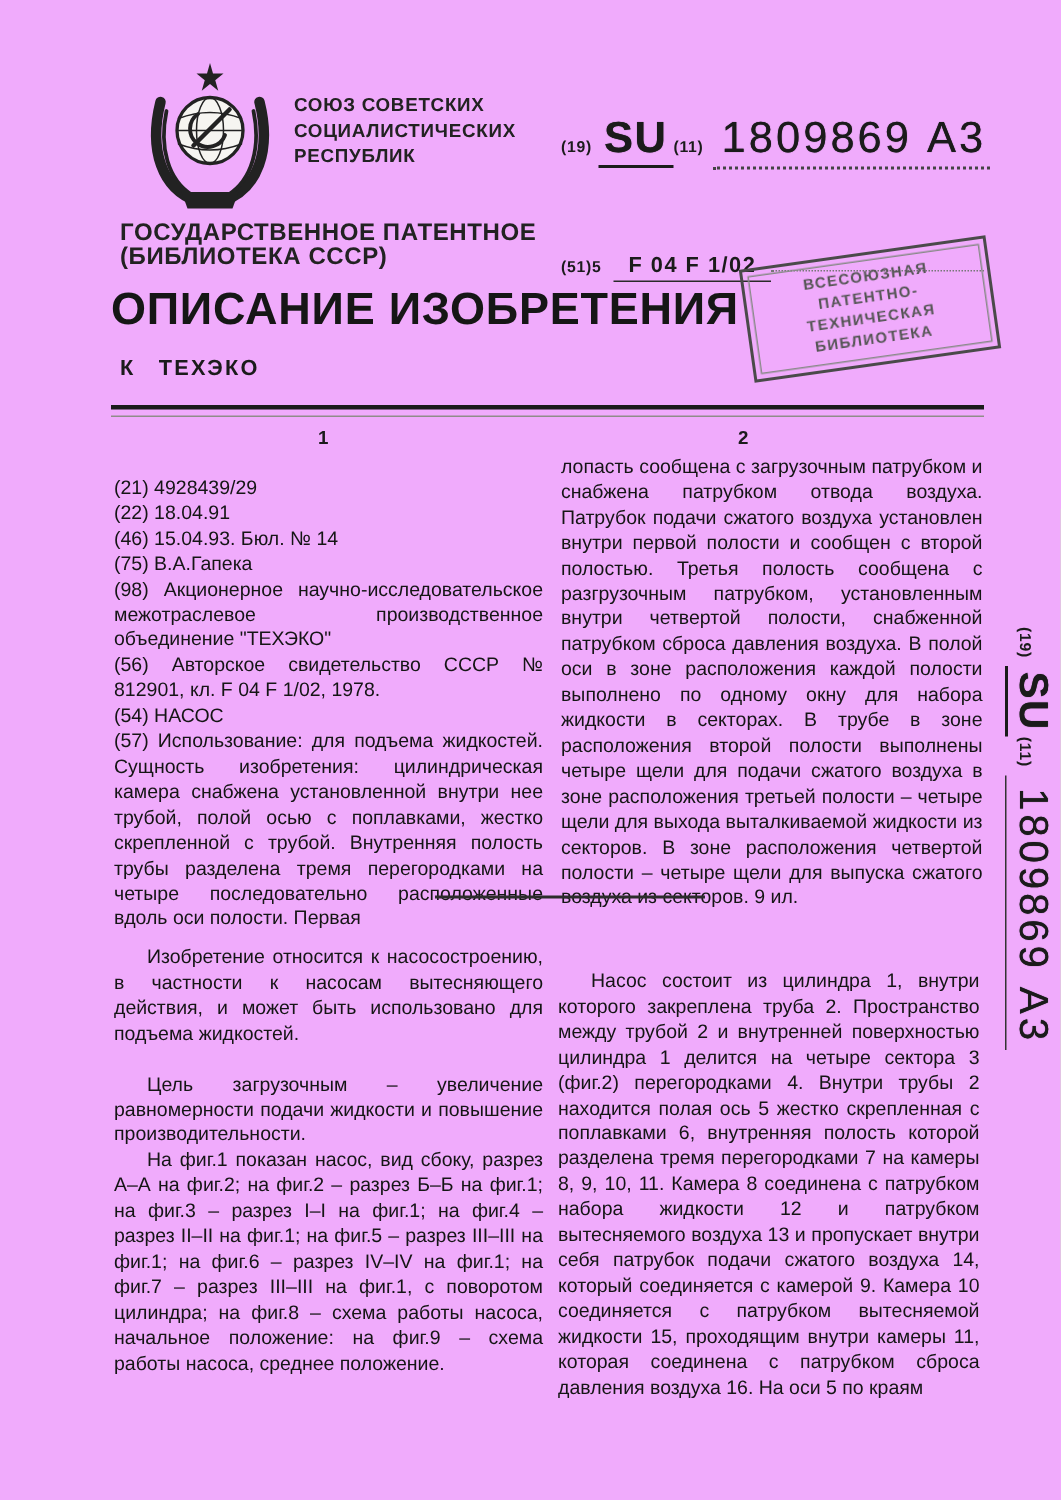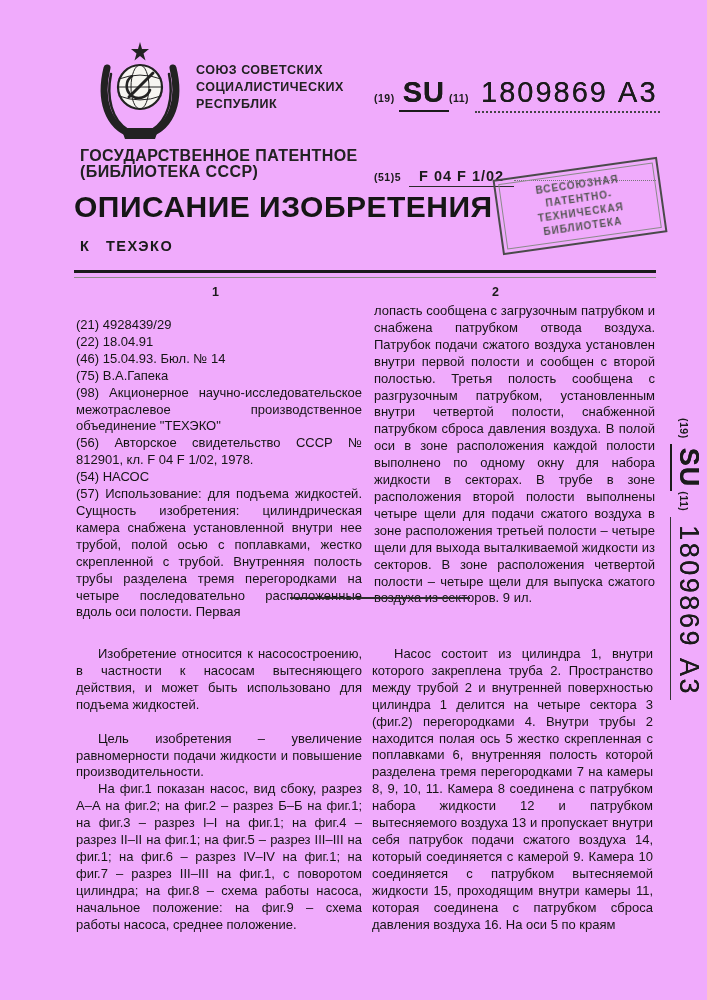--- a/index.html
+++ b/index.html
@@ -46,21 +46,21 @@
 
   .textcol{font-size:13px;line-height:16.9px;text-align:justify;color:#151515;}
   .abs-left{left:76px;top:305px;width:286px;margin-top:12px;}
   .abs-right{left:374px;top:303px;width:281px;}
   .bib-item{margin:0;}
   .para{text-indent:22px;margin:0;}
   .gap-after{margin-bottom:17px;}
 
   .mid-rule{left:290px;top:597px;width:180px;height:0;border-top:2px solid #2c2c2c;}
 
-  .desc-left{left:76px;top:646px;width:286px;}
+  .desc-left{left:76px;top:630px;width:286px;}
   .desc-right{left:372px;top:646px;width:281px;}
 
   
   .sidebar{
     left:704px;top:418px;width:392px;height:70px;
     transform:rotate(90deg);transform-origin:top left;
     display:flex;align-items:baseline;white-space:nowrap;
   }
   .sb-su{font-size:27px;font-weight:bold;letter-spacing:1px;border-bottom:2.5px solid #1b1b1b;padding:0 4px 1px 4px;margin-left:5px;}
   .sb-num{font-size:27px;letter-spacing:2.5px;border-bottom:1.5px solid #333;padding:0 4px 2px 8px;margin-left:6px;}
@@ -144,21 +144,21 @@
   </div>
 
   <div class="abs textcol abs-right">
     <p class="bib-item">лопасть сообщена с загрузочным патрубком и снабжена патрубком отвода воздуха. Патрубок подачи сжатого воздуха установлен внутри первой полости и сообщен с второй полостью. Третья полость сообщена с разгрузочным патрубком, установленным внутри четвертой полости, снабженной патрубком сброса давления воздуха. В полой оси в зоне расположения каждой полости выполнено по одному окну для набора жидкости в секторах. В трубе в зоне расположения второй полости выполнены четыре щели для подачи сжатого воздуха в зоне расположения третьей полости – четыре щели для выхода выталкиваемой жидкости из секторов. В зоне расположения четвертой полости – четыре щели для выпуска сжатого воздуха из секторов. 9 ил.</p>
   </div>
 
   <div class="abs mid-rule"></div>
 
   <div class="abs textcol desc-left">
     <p class="para gap-after">Изобретение относится к насосостроению, в частности к насосам вытесняющего действия, и может быть использовано для подъема жидкостей.</p>
-    <p class="para">Цель изобретения – увеличение равномерности подачи жидкости и повышение производительности.</p>
+    <p class="para">Цель загрузочным – увеличение равномерности подачи жидкости и повышение производительности.</p>
     <p class="para">На фиг.1 показан насос, вид сбоку, разрез А–А на фиг.2; на фиг.2 – разрез Б–Б на фиг.1; на фиг.3 – разрез I–I на фиг.1; на фиг.4 – разрез II–II на фиг.1; на фиг.5 – разрез III–III на фиг.1; на фиг.6 – разрез IV–IV на фиг.1; на фиг.7 – разрез III–III на фиг.1, с поворотом цилиндра; на фиг.8 – схема работы насоса, начальное положение: на фиг.9 – схема работы насоса, среднее положение.</p>
   </div>
 
   <div class="abs textcol desc-right">
     <p class="para">Насос состоит из цилиндра 1, внутри которого закреплена труба 2. Пространство между трубой 2 и внутренней поверхностью цилиндра 1 делится на четыре сектора 3 (фиг.2) перегородками 4. Внутри трубы 2 находится полая ось 5 жестко скрепленная с поплавками 6, внутренняя полость которой разделена тремя перегородками 7 на камеры 8, 9, 10, 11. Камера 8 соединена с патрубком набора жидкости 12 и патрубком вытесняемого воздуха 13 и пропускает внутри себя патрубок подачи сжатого воздуха 14, который соединяется с камерой 9. Камера 10 соединяется с патрубком вытесняемой жидкости 15, проходящим внутри камеры 11, которая соединена с патрубком сброса давления воздуха 16. На оси 5 по краям</p>
   </div>
 
   <div class="abs sidebar">
     <span class="code-small">(19)</span>
     <span class="sb-su thicken">SU</span>

